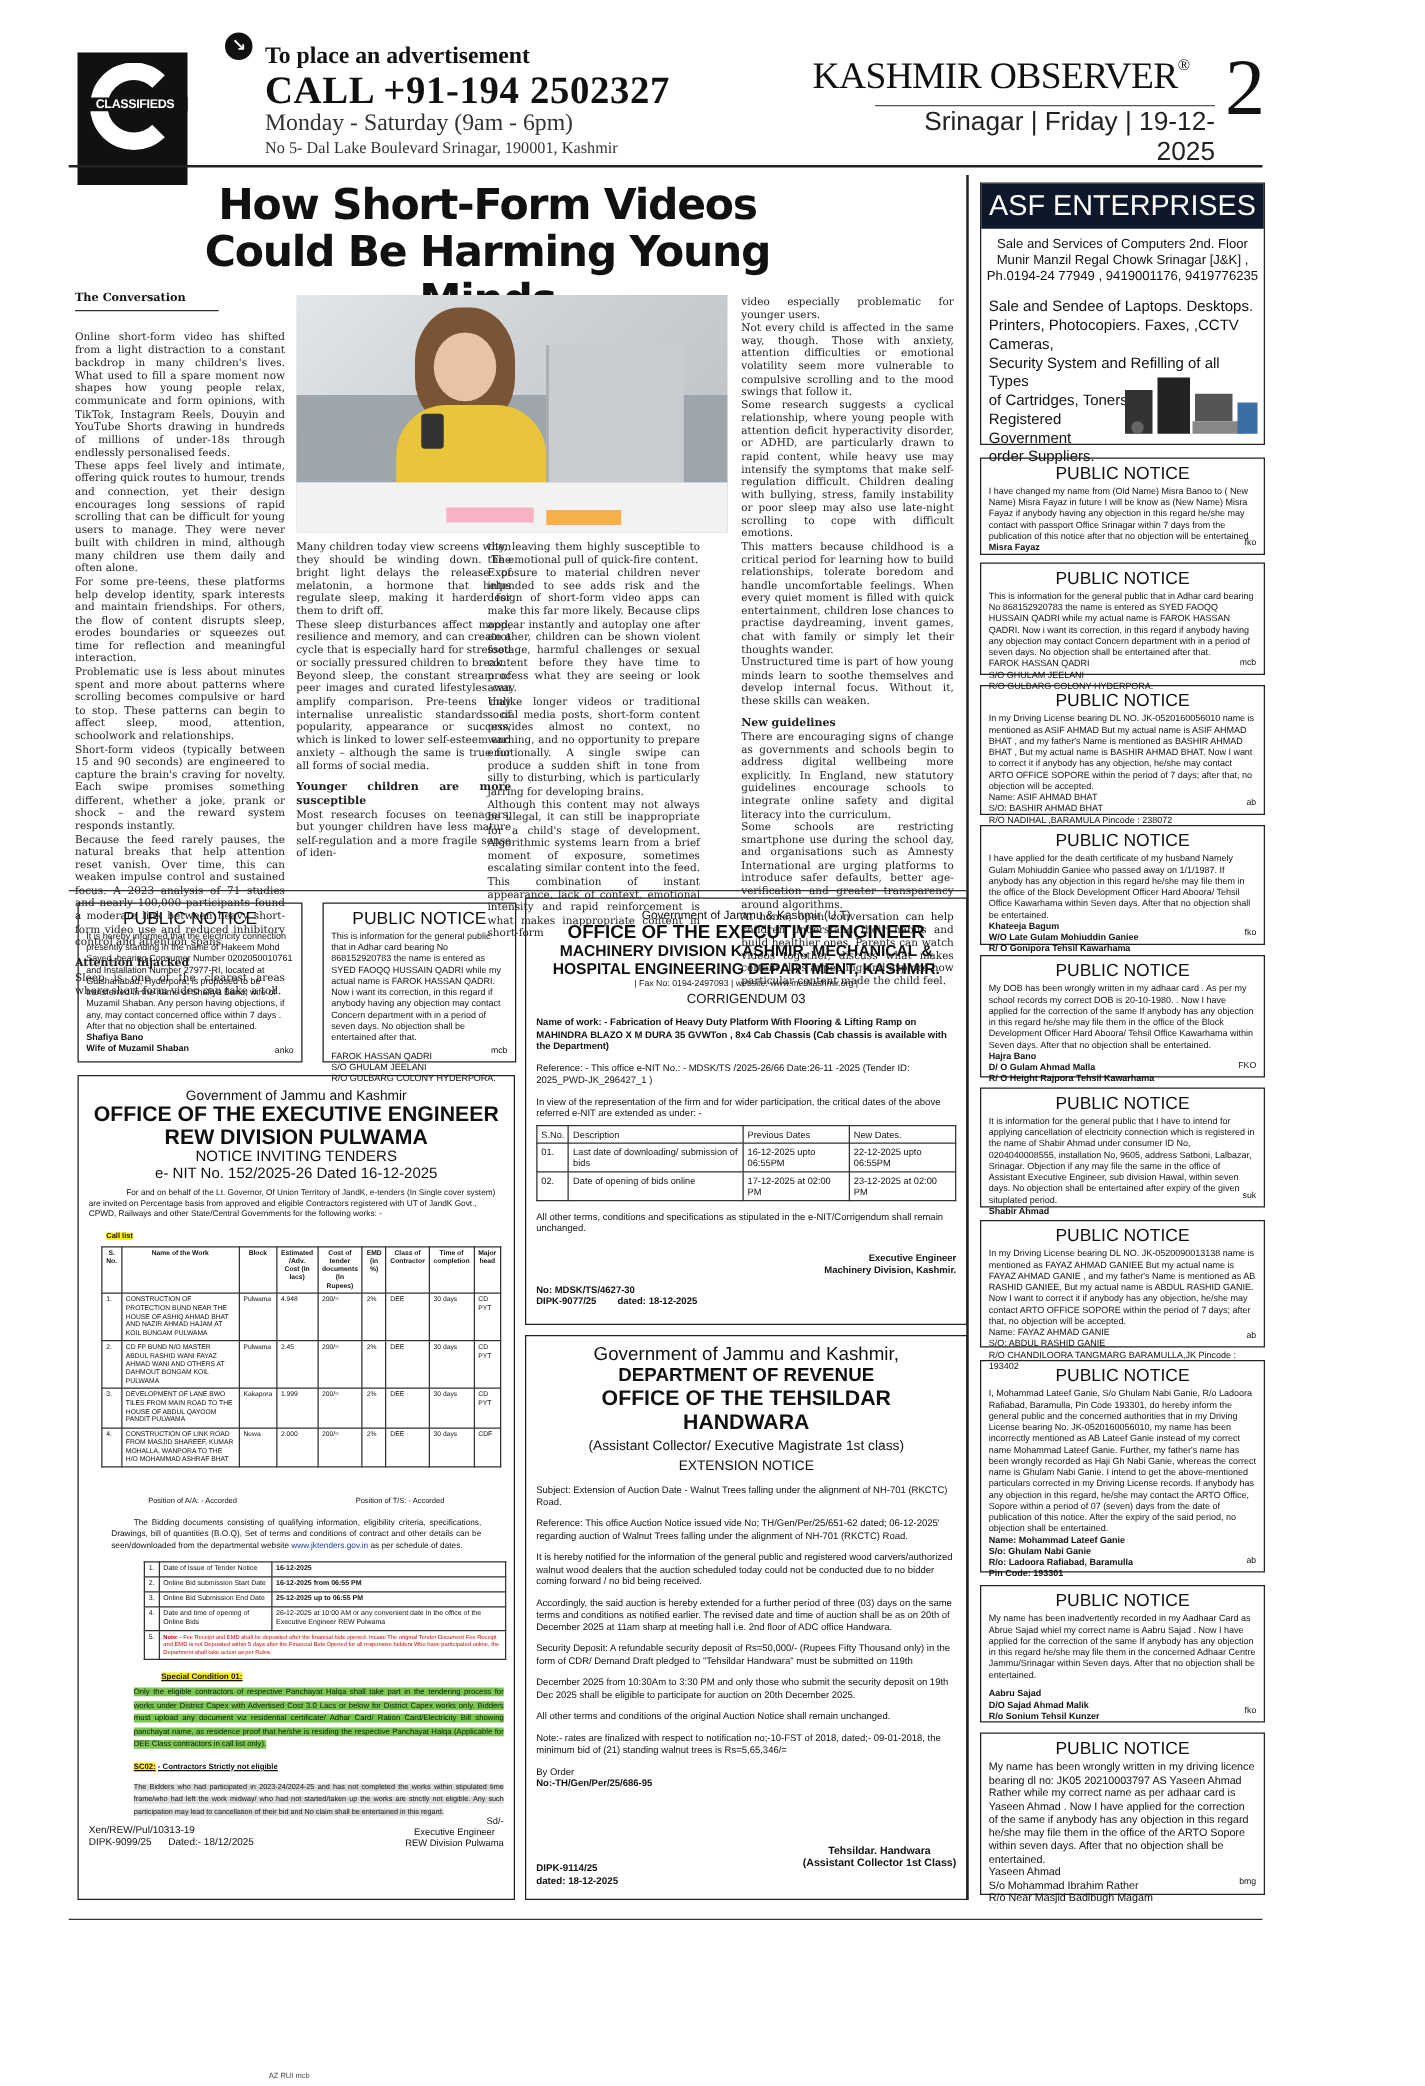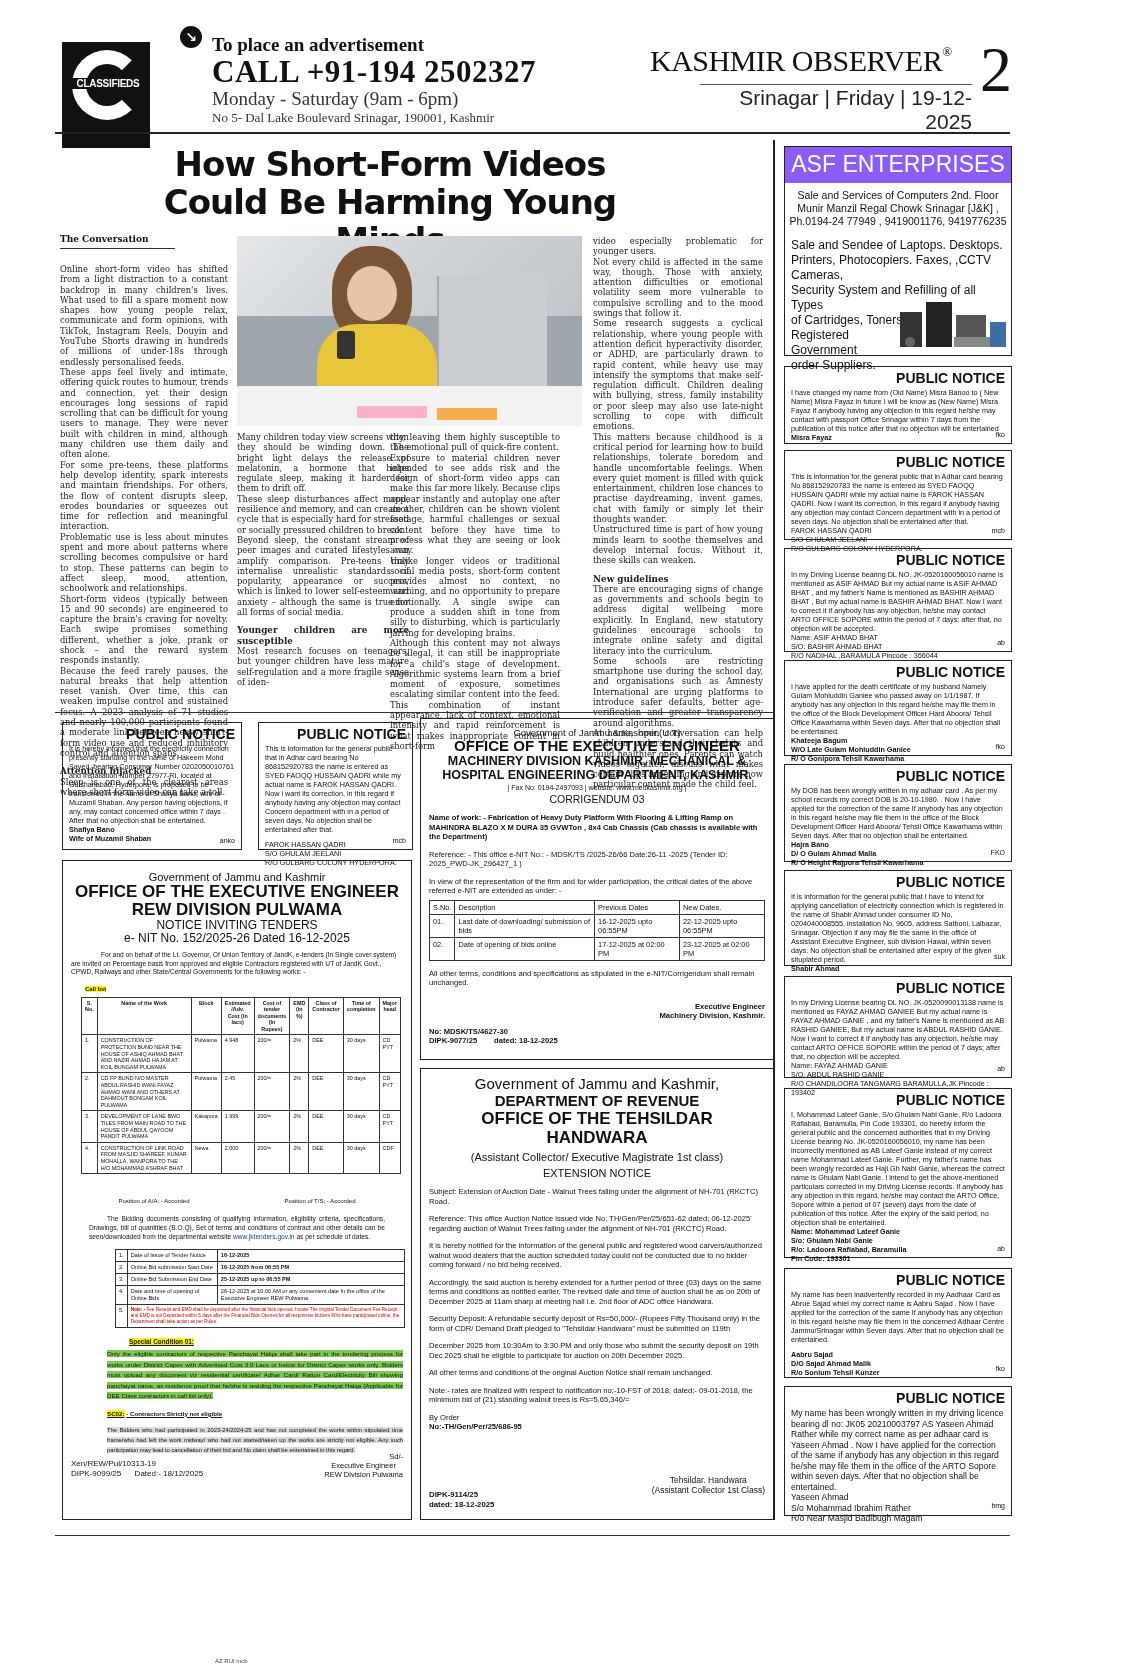--- a/index.html
+++ b/index.html
@@ -38,26 +38,26 @@
 #photo .girl-body{position:absolute;left:80px;top:88px;width:120px;height:80px;border-radius:40px 40px 0 0;background:#e8c53a}
 #photo .phone{position:absolute;left:100px;top:95px;width:18px;height:28px;background:#333;border-radius:3px}
 #photo .table{position:absolute;left:0;top:150px;width:345px;height:40px;background:#f2f2f2}
 #photo .laptop{position:absolute;left:200px;top:40px;width:110px;height:110px;background:#c9cdd1;border-left:2px solid #aaa}
 #photo .note{position:absolute;left:120px;top:170px;width:70px;height:12px;background:#f7b2c4}
 #photo .note2{position:absolute;left:200px;top:172px;width:60px;height:12px;background:#f6b04b}
 #vrule{left:773px;top:140px;height:1380px;border-left:2px solid #222}
 #artrule{left:55px;top:712px;width:718px;border-top:1px solid #333}
 
 #asf{left:784px;top:146px;width:228px;height:210px;border:1.5px solid #222}
-#asfhead{background:#8b5cf6;color:#fff;text-align:center;font:23px "Liberation Sans",sans-serif;padding:4px 0;height:36px}
+#asfhead{background:#0f172a;color:#fff;text-align:center;font:23px "Liberation Sans",sans-serif;padding:4px 0;height:36px}
 #asfaddr{text-align:center;font:10.5px "Liberation Sans",sans-serif;line-height:13px;padding:6px 4px}
 #asfbody{font:12px "Liberation Sans",sans-serif;line-height:15px;padding:4px 6px}
 #asfimg{position:absolute;left:105px;top:150px;width:118px;height:55px}
 .pn{border:1.5px solid #222;padding:4px 6px;font-family:"Liberation Sans",sans-serif;font-size:7.2px;line-height:9px;color:#111;position:absolute}
-.pn .t{text-align:right;font-size:14px;font-weight:bold;line-height:15px;margin-bottom:2px}
+.pn .t{text-align:center;font-size:14px;font-weight:normal;line-height:15px;margin-bottom:2px}
 .pn .b{font-weight:bold}
 .pn .tag{position:absolute;right:6px;bottom:4px;font-size:7px}
 
 .gov{border:1.5px solid #222;position:absolute;font-family:"Liberation Sans",sans-serif;color:#111}
 .gov .c{text-align:center}
 .small{font-size:7.6px;line-height:9.5px}
 table{border-collapse:collapse}
 td,th{border:1px solid #333;padding:2px 3px;vertical-align:top}
 .hl-y{background:#fff200}
 .hl-g{background:#7bc950}
@@ -174,21 +174,21 @@
   <div>FAROK HASSAN QADRI</div>
   <div>S/O GHULAM JEELANI</div>
   <div>R/O GULBARG COLONY HYDERPORA.</div>
   <span class="tag">mcb</span>
 </div>
 <div class="pn" style="left:784px;top:548px;width:228px;height:104px">
   <div class="t">PUBLIC NOTICE</div>
   <div>In my Driving License bearing DL NO. JK-0520160056010 name is mentioned as ASIF AHMAD But my actual name is ASIF AHMAD BHAT , and my father's Name is mentioned as BASHIR AHMAD BHAT , But my actual name is BASHIR AHMAD BHAT. Now I want to correct it if anybody has any objection, he/she may contact ARTO OFFICE SOPORE within the period of 7 days; after that, no objection will be accepted.</div>
   <div>Name: ASIF AHMAD BHAT</div>
   <div>S/O: BASHIR AHMAD BHAT</div>
-  <div>R/O NADIHAL ,BARAMULA Pincode : 366044</div>
+  <div>R/O NADIHAL ,BARAMULA Pincode : 238072</div>
   <span class="tag">ab</span>
 </div>
 <div class="pn" style="left:784px;top:660px;width:228px;height:96px">
   <div class="t">PUBLIC NOTICE</div>
   <div>I have applied for the death certificate of my husband Namely Gulam Mohiuddin Ganiee who passed away on 1/1/1987. If anybody has any objection in this regard he/she may file them in the office of the Block Development Officer Hard Aboora/ Tehsil Office Kawarhama within Seven days. After that no objection shall be entertained.</div>
   <div class="b">Khateeja Bagum</div>
   <div class="b">W/O Late Gulam Mohiuddin Ganiee</div>
   <div class="b">R/ O Gonipora Tehsil Kawarhama</div>
   <span class="tag">fko</span>
 </div>
@@ -424,21 +424,21 @@
   <div class="small" style="margin-top:8px">Subject: Extension of Auction Date - Walnut Trees falling under the alignment of NH-701 (RKCTC) Road.</div>
   <div class="small" style="margin-top:8px">Reference: This office Auction Notice issued vide No; TH/Gen/Per/25/651-62 dated; 06-12-2025' regarding auction of Walnut Trees falling under the alignment of NH-701 (RKCTC) Road.</div>
   <div class="small" style="margin-top:8px">It is hereby notified for the information of the general public and registered wood carvers/authorized walnut wood dealers that the auction scheduled today could not be conducted due to no bidder coming forward / no bid being received.</div>
   <div class="small" style="margin-top:8px">Accordingly, the said auction is hereby extended for a further period of three (03) days on the same terms and conditions as notified earlier. The revised date and time of auction shall be as on 20th of December 2025 at 11am sharp at meeting hall i.e. 2nd floor of ADC office Handwara.</div>
   <div class="small" style="margin-top:8px">Security Deposit: A refundable security deposit of Rs=50,000/- (Rupees Fifty Thousand only) in the form of CDR/ Demand Draft pledged to "Tehsildar Handwara" must be submitted on 119th</div>
   <div class="small" style="margin-top:8px">December 2025 from 10:30Am to 3:30 PM and only those who submit the security deposit on 19th Dec 2025 shall be eligible to participate for auction on 20th December 2025.</div>
   <div class="small" style="margin-top:8px">All other terms and conditions of the original Auction Notice shall remain unchanged.</div>
   <div class="small" style="margin-top:8px">Note:- rates are finalized with respect to notification no;-10-FST of 2018, dated;- 09-01-2018, the minimum bid of (21) standing walnut trees is Rs=5,65,346/=</div>
   <div class="small" style="margin-top:8px;font-weight:normal">By Order</div>
   <div class="small" style="font-weight:bold">No:-TH/Gen/Per/25/686-95</div>
-  <div style="position:absolute;right:8px;bottom:24px;text-align:center;font-size:8.5px;font-weight:normal;line-height:10px">
+  <div style="position:absolute;right:8px;bottom:24px;text-align:center;font-size:8.5px;font-weight:bold;line-height:10px">
     <div>Tehsildar. Handwara</div>
     <div>(Assistant Collector 1st Class)</div>
   </div>
   <div style="position:absolute;left:8px;bottom:10px;font-size:7.8px;font-weight:bold;line-height:9.5px">
     <div>DIPK-9114/25</div>
     <div>dated: 18-12-2025</div>
   </div>
 </div>
 
 <div id="botrule" class="abs"></div>

